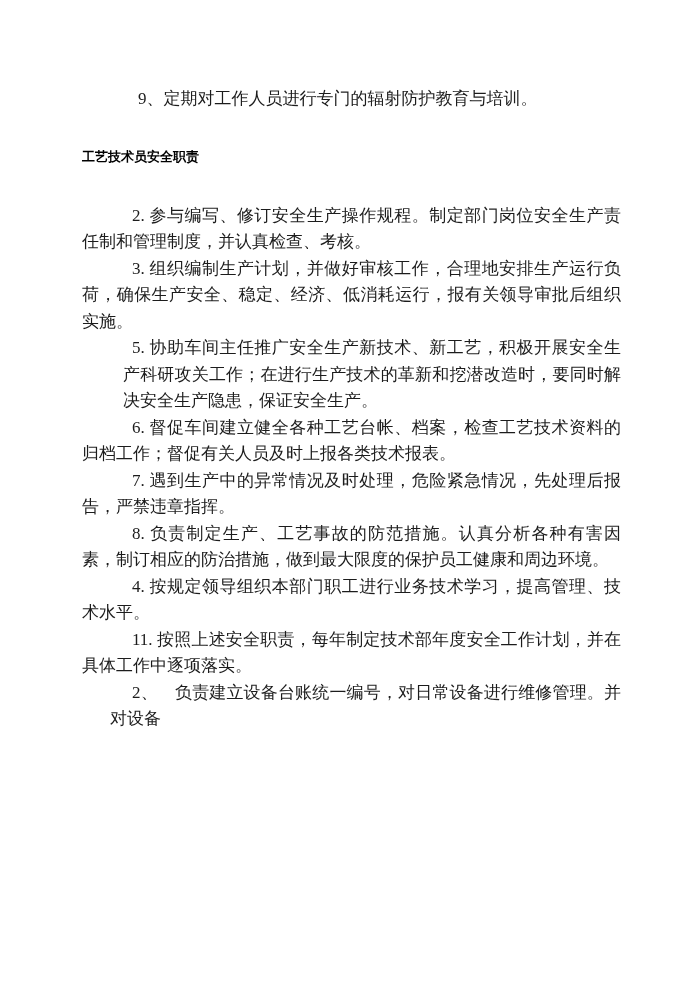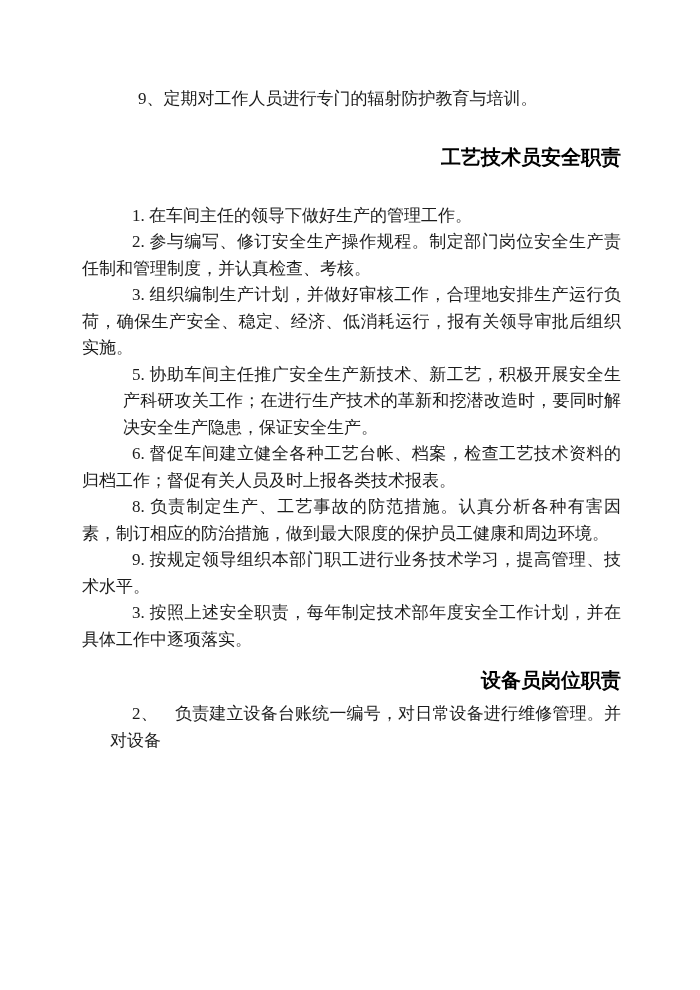--- a/index.html
+++ b/index.html
@@ -21,43 +21,42 @@
     text-justify:inter-ideograph;
     word-break:break-all;
   }
   .p-intro  { text-indent:56px; }
   .p-item   { text-indent:50px; }
   .p-item-deep { padding-left:41px; text-indent:9px; }
   .p-item2  { padding-left:28px; text-indent:22px; }
   .heading {
     font-family:"Liberation Sans","DejaVu Sans",sans-serif;
     font-weight:bold;
-    font-size:20px;
+    font-size:13px;
     line-height:26px;
-    text-align:right;
+    text-align:left;
     color:#000000;
     margin:31px 0 33px 0;
   }
   .heading-2 { margin:14px 0 8px 0; }
 </style>
 </head>
 <body>
 
 <div class="page">
 
   <p class="para p-intro">9、定期对工作人员进行专门的辐射防护教育与培训。</p>
 
   <h2 class="heading">工艺技术员安全职责</h2>
 
-  <p class="para p-item">1. 在车间主任的领导下做好生产的管理工作。</p>
   <p class="para p-item">2. 参与编写、修订安全生产操作规程。制定部门岗位安全生产责任制和管理制度，并认真检查、考核。</p>
   <p class="para p-item">3. 组织编制生产计划，并做好审核工作，合理地安排生产运行负荷，确保生产安全、稳定、经济、低消耗运行，报有关领导审批后组织实施。</p>
   <p class="para p-item-deep">5. 协助车间主任推广安全生产新技术、新工艺，积极开展安全生产科研攻关工作；在进行生产技术的革新和挖潜改造时，要同时解决安全生产隐患，保证安全生产。</p>
   <p class="para p-item">6. 督促车间建立健全各种工艺台帐、档案，检查工艺技术资料的归档工作；督促有关人员及时上报各类技术报表。</p>
+  <p class="para p-item">7. 遇到生产中的异常情况及时处理，危险紧急情况，先处理后报告，严禁违章指挥。</p>
   <p class="para p-item">8. 负责制定生产、工艺事故的防范措施。认真分析各种有害因素，制订相应的防治措施，做到最大限度的保护员工健康和周边环境。</p>
-  <p class="para p-item">9. 按规定领导组织本部门职工进行业务技术学习，提高管理、技术水平。</p>
-  <p class="para p-item">3. 按照上述安全职责，每年制定技术部年度安全工作计划，并在具体工作中逐项落实。</p>
+  <p class="para p-item">4. 按规定领导组织本部门职工进行业务技术学习，提高管理、技术水平。</p>
+  <p class="para p-item">11. 按照上述安全职责，每年制定技术部年度安全工作计划，并在具体工作中逐项落实。</p>
 
-  <h2 class="heading heading-2">设备员岗位职责</h2>
 
   <p class="para p-item2">2、　负责建立设备台账统一编号，对日常设备进行维修管理。并对设备</p>
 
 </div>
 
 </body></html>

